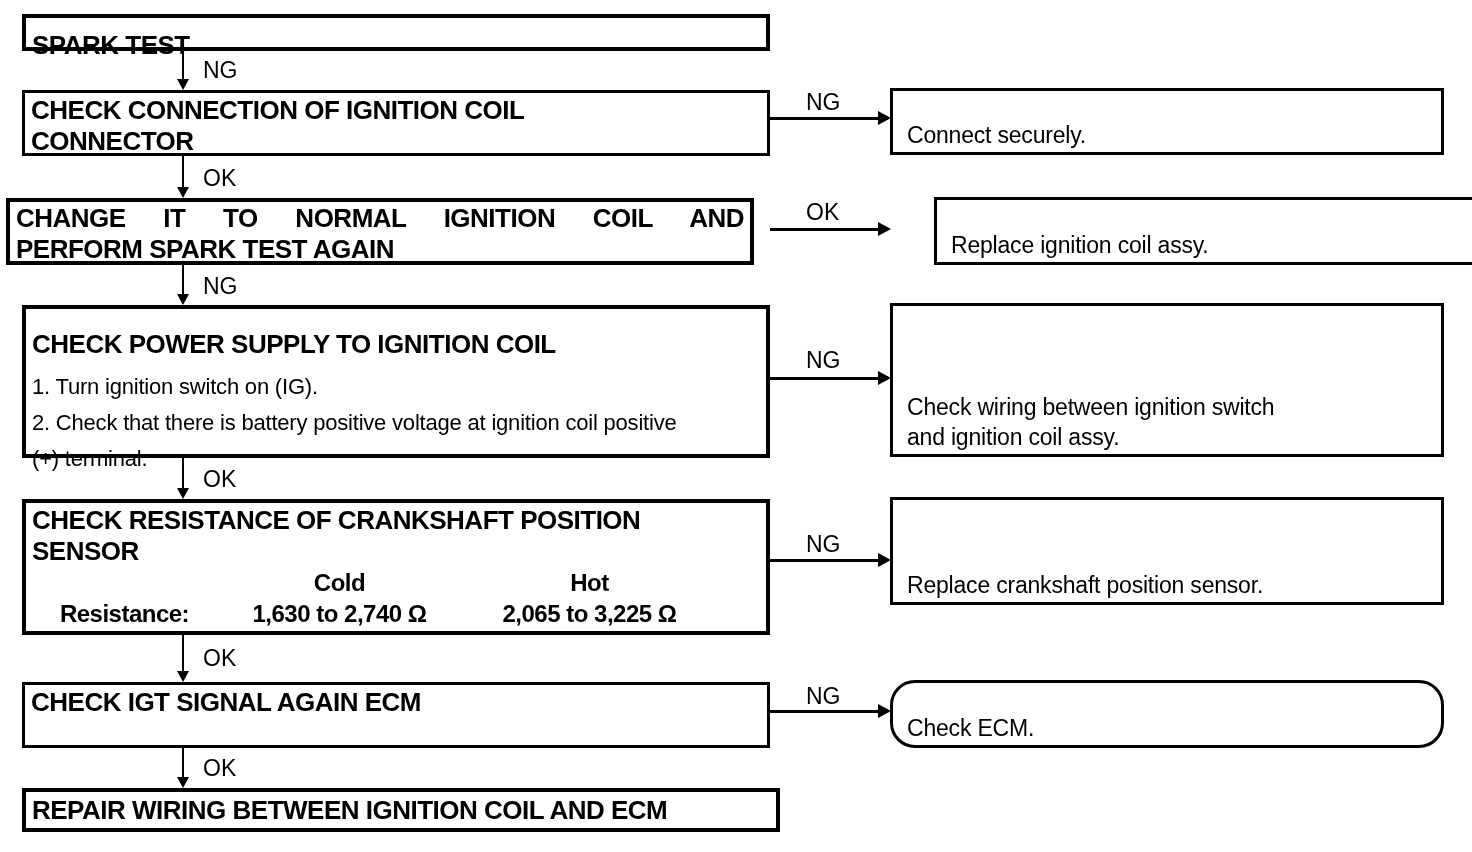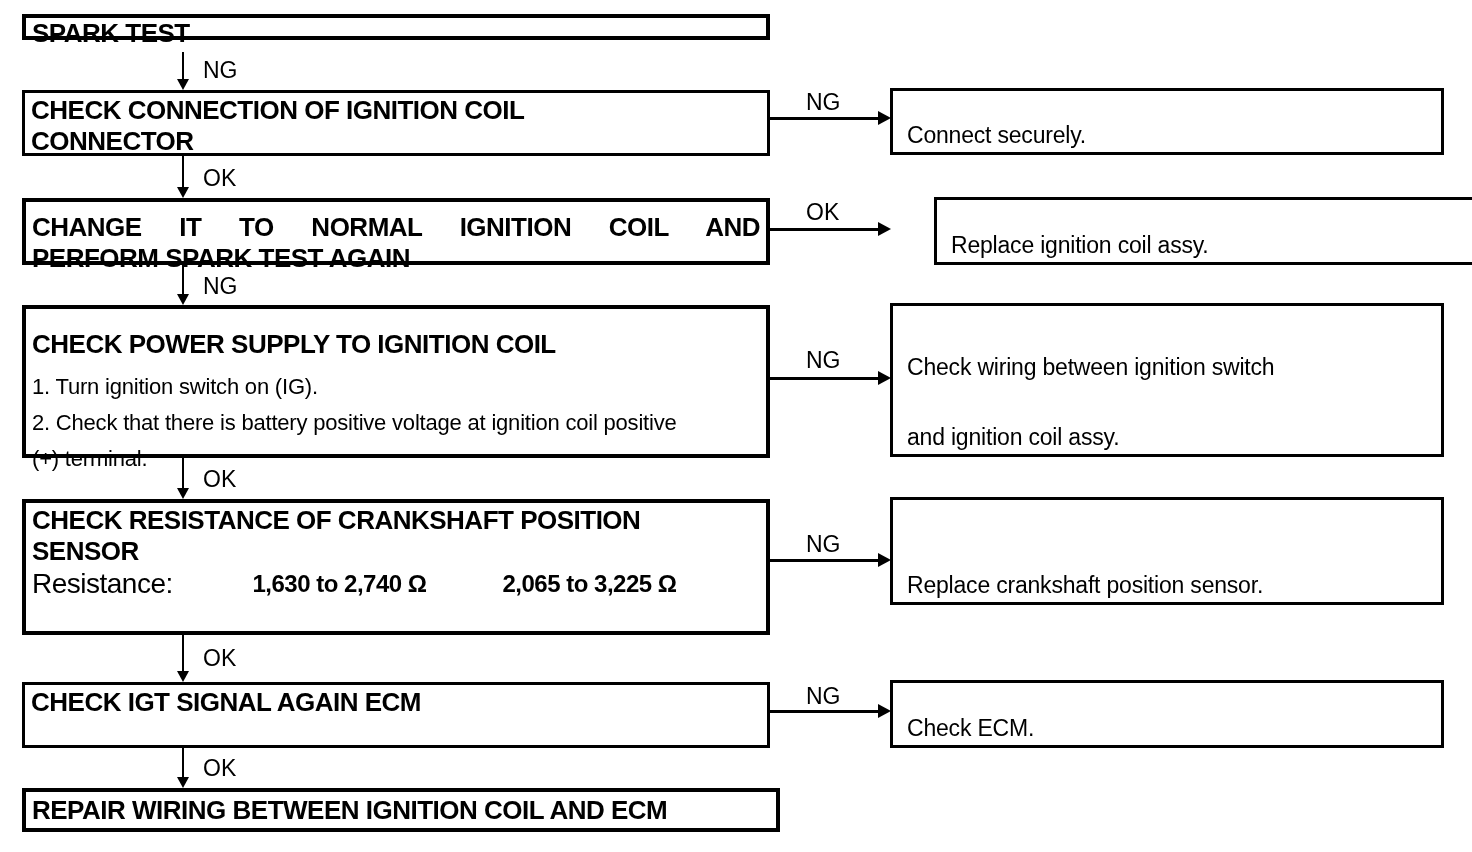--- a/index.html
+++ b/index.html
@@ -88,35 +88,35 @@
     line-height: 27px;
     text-align: center;
   }
   .v-label { left: 203px; }
   .h-label { left: 806px; }
   
   .res-table { margin-top: 2px; }
   .res-row { display: flex; }
   .res-cell-label {
     width: 185px;
-    font-weight: 400;
-    font-size: 28px;
+    font-weight: 700;
+    font-size: 24px;
     line-height: 28px;
     letter-spacing: -0.5px;
-    text-align: left;
+    text-align: center;
   }
   .res-cell-cold { width: 245px; text-align: center; font-weight: 700; font-size: 24px; line-height: 28px; letter-spacing: -0.5px; }
   .res-cell-hot  { width: 255px; text-align: center; font-weight: 700; font-size: 24px; line-height: 28px; letter-spacing: -0.5px; }
 </style>
 </head>
 <body>
 
 <div class="canvas">
 
-  <div class="box thick" style="left:22px; top:14px; width:748px; height:26px; padding-top:0;">
+  <div class="box thick" style="left:22px; top:14px; width:748px; height:37px; padding-top:12px;">
     <div class="box-title">SPARK TEST</div>
   </div>
 
   <div class="v-arrow" style="top:52px; height:28px;"></div>
   <span class="flow-label v-label" style="top:57px;">NG</span>
 
   <div class="box" style="left:22px; top:90px; width:748px; height:66px;">
     <div class="box-title">CHECK CONNECTION OF IGNITION COIL</div>
     <div class="box-title">CONNECTOR</div>
   </div>
@@ -124,21 +124,21 @@
   <div class="h-arrow" style="top:117px;"></div>
   <span class="flow-label h-label" style="top:89px;">NG</span>
 
   <div class="box result-box" style="left:890px; top:88px; width:554px; height:67px;">
     <div class="result-text">Connect securely.</div>
   </div>
 
   <div class="v-arrow" style="top:156px; height:32px;"></div>
   <span class="flow-label v-label" style="top:165px;">OK</span>
 
-  <div class="box thick" style="left:22px; top:198px; width:748px; height:67px; padding-top:10px;">
+  <div class="box thick" style="left:6px; top:198px; width:748px; height:67px; padding-top:1px;">
     <div class="box-title justify-line">CHANGE IT TO NORMAL IGNITION COIL AND</div>
     <div class="box-title">PERFORM SPARK TEST AGAIN</div>
   </div>
 
   <div class="h-arrow" style="top:228px;"></div>
   <span class="flow-label h-label" style="top:199px;">OK</span>
 
   <div class="box result-box" style="left:890px; top:197px; width:554px; height:68px;margin-left:44px;">
     <div class="result-text">Replace ignition coil assy.</div>
   </div>
@@ -149,32 +149,37 @@
   <div class="box thick" style="left:22px; top:305px; width:748px; height:153px; padding-top:20px;">
     <div class="box-title" style="margin-bottom:9px;">CHECK POWER SUPPLY TO IGNITION COIL</div>
     <div class="sub-line">1. Turn ignition switch on (IG).</div>
     <div class="sub-line">2. Check that there is battery positive voltage at ignition coil positive</div>
     <div class="sub-line">(+) terminal.</div>
   </div>
 
   <div class="h-arrow" style="top:377px;"></div>
   <span class="flow-label h-label" style="top:347px;">NG</span>
 
-  <div class="box result-box" style="left:890px; top:303px; width:554px; height:154px;gap:40px;">
+  <div class="box result-box" style="left:890px; top:303px; width:554px; height:154px;">
     <div class="result-text">Check wiring between ignition switch</div>
     <div class="result-text">and ignition coil assy.</div>
   </div>
 
   <div class="v-arrow" style="top:458px; height:31px;"></div>
   <span class="flow-label v-label" style="top:466px;">OK</span>
 
   <div class="box thick" style="left:22px; top:499px; width:748px; height:136px; padding-top:2px;">
     <div class="box-title">CHECK RESISTANCE OF CRANKSHAFT POSITION</div>
     <div class="box-title">SENSOR</div>
     <div class="res-table">
+      <div class="res-row">
+        <div class="res-cell-label"></div>
+        <div class="res-cell-cold">Cold</div>
+        <div class="res-cell-hot">Hot</div>
+      </div>
       <div class="res-row" style="margin-top:3px;">
         <div class="res-cell-label">Resistance:</div>
         <div class="res-cell-cold">1,630 to 2,740 Ω</div>
         <div class="res-cell-hot">2,065 to 3,225 Ω</div>
       </div>
     </div>
   </div>
 
   <div class="h-arrow" style="top:559px;"></div>
   <span class="flow-label h-label" style="top:531px;">NG</span>
@@ -186,21 +191,21 @@
   <div class="v-arrow" style="top:635px; height:37px;"></div>
   <span class="flow-label v-label" style="top:645px;">OK</span>
 
   <div class="box" style="left:22px; top:682px; width:748px; height:66px;">
     <div class="box-title">CHECK IGT SIGNAL AGAIN ECM</div>
   </div>
 
   <div class="h-arrow" style="top:710px;"></div>
   <span class="flow-label h-label" style="top:683px;">NG</span>
 
-  <div class="box result-box" style="left:890px; top:680px; width:554px; height:68px;">
+  <div class="box result-box" style="left:890px; top:680px; width:554px; height:68px;border-radius:25px;">
     <div class="result-text">Check ECM.</div>
   </div>
 
   <div class="v-arrow" style="top:748px; height:30px;"></div>
   <span class="flow-label v-label" style="top:755px;">OK</span>
 
   <div class="box thick" style="left:22px; top:788px; width:758px; height:44px; padding-top:3px;">
     <div class="box-title">REPAIR WIRING BETWEEN IGNITION COIL AND ECM</div>
   </div>
 

